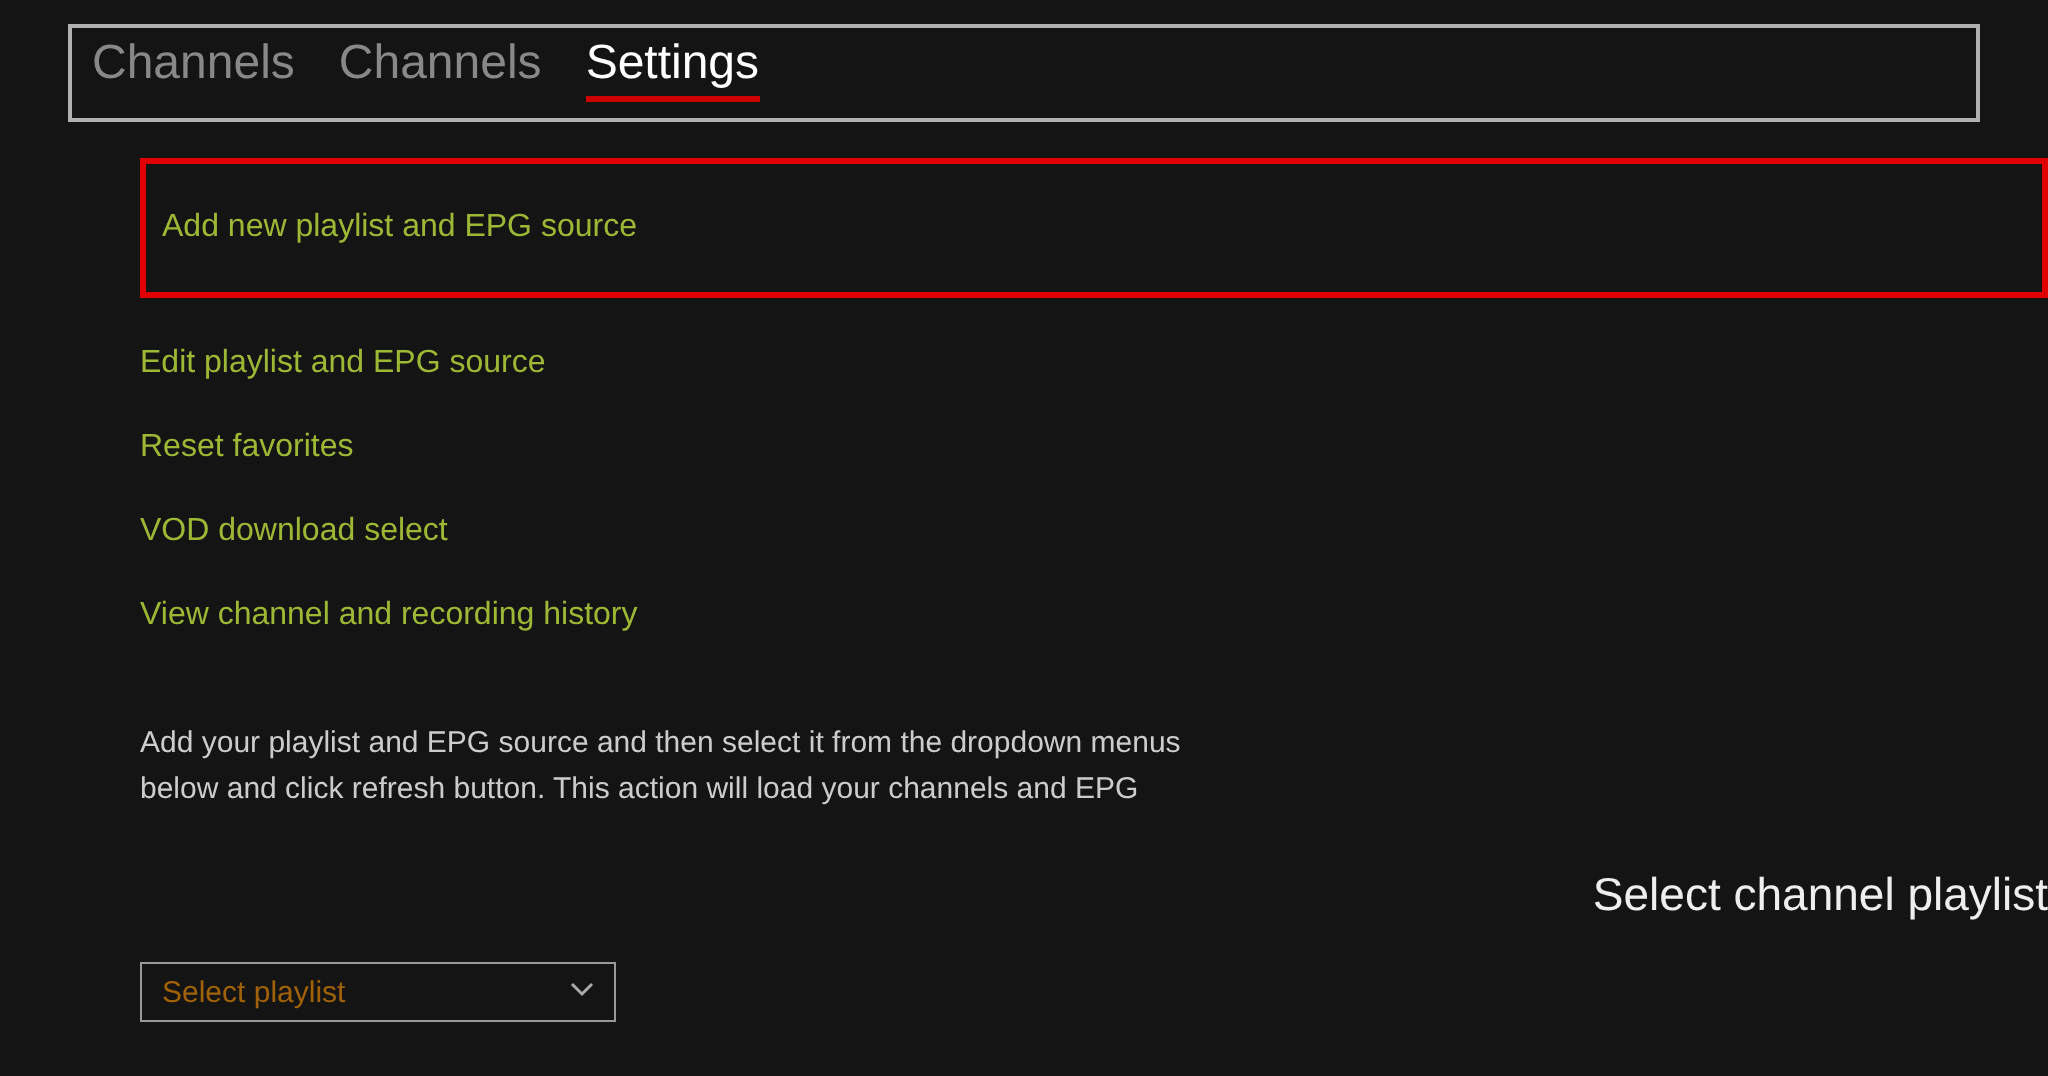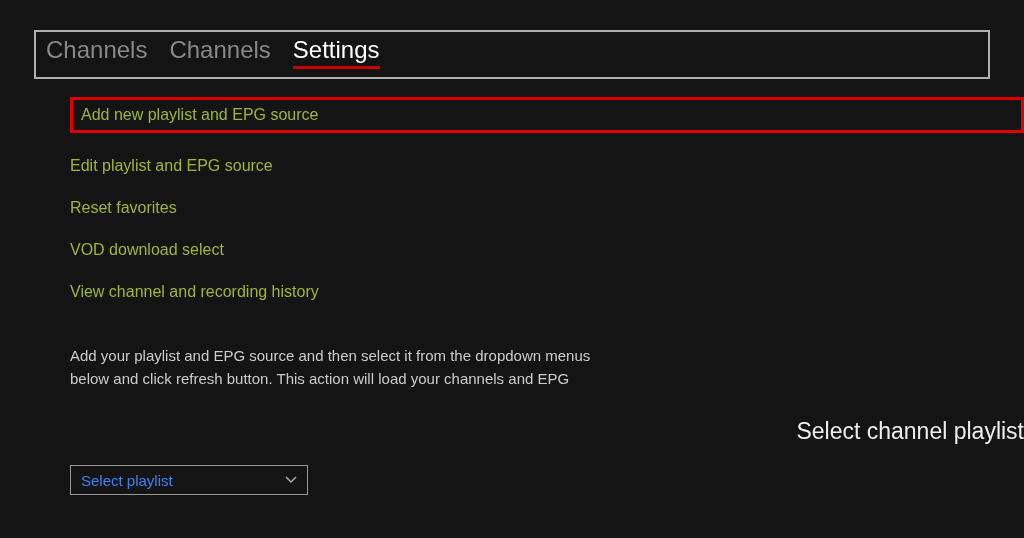--- a/index.html
+++ b/index.html
@@ -10,21 +10,21 @@
     body {
       background-color: #141414;
       color: #fff;
       font-family: 'Segoe UI', Arial, sans-serif;
       width: 1024px;
       height: 538px;
       overflow: hidden;
       position: relative;
     }
     .tab-bar {
-      margin: 30px 34px 0 34px;
+      margin: 12px 34px 0 34px;
       border: 2px solid #b0b0b0;
       padding: 4px 10px 8px 10px;
       display: flex;
       align-items: flex-start;
       gap: 22px;
     }
     .tab {
       font-size: 24px;
       font-weight: 300;
       color: #888;
@@ -56,21 +56,21 @@
       color: #9db835;
       cursor: pointer;
       display: inline-block;
     }
     .highlighted-wrapper {
       position: relative;
       display: inline-block;
     }
     .highlight-box {
       border: 3px solid #e00000;
-      padding: 6px 8px;
+      padding: 23px 8px;
     }
     .description {
       margin-top: 44px;
       font-size: 15px;
       color: #ccc;
       font-weight: 300;
       line-height: 1.5;
       max-width: 560px;
     }
     .subsection-title {
@@ -83,21 +83,21 @@
     .dropdown {
       margin-top: 20px;
       border: 1px solid #999;
       width: 238px;
       height: 30px;
       display: flex;
       align-items: center;
       justify-content: space-between;
       padding: 0 10px;
       font-size: 15px;
-      color: #3b82f6;
+      color: #a16207;
       cursor: pointer;
     }
     .dropdown-arrow {
       color: #aaa;
       font-size: 11px;
     }
   </style>
 </head>
 <body>
 

